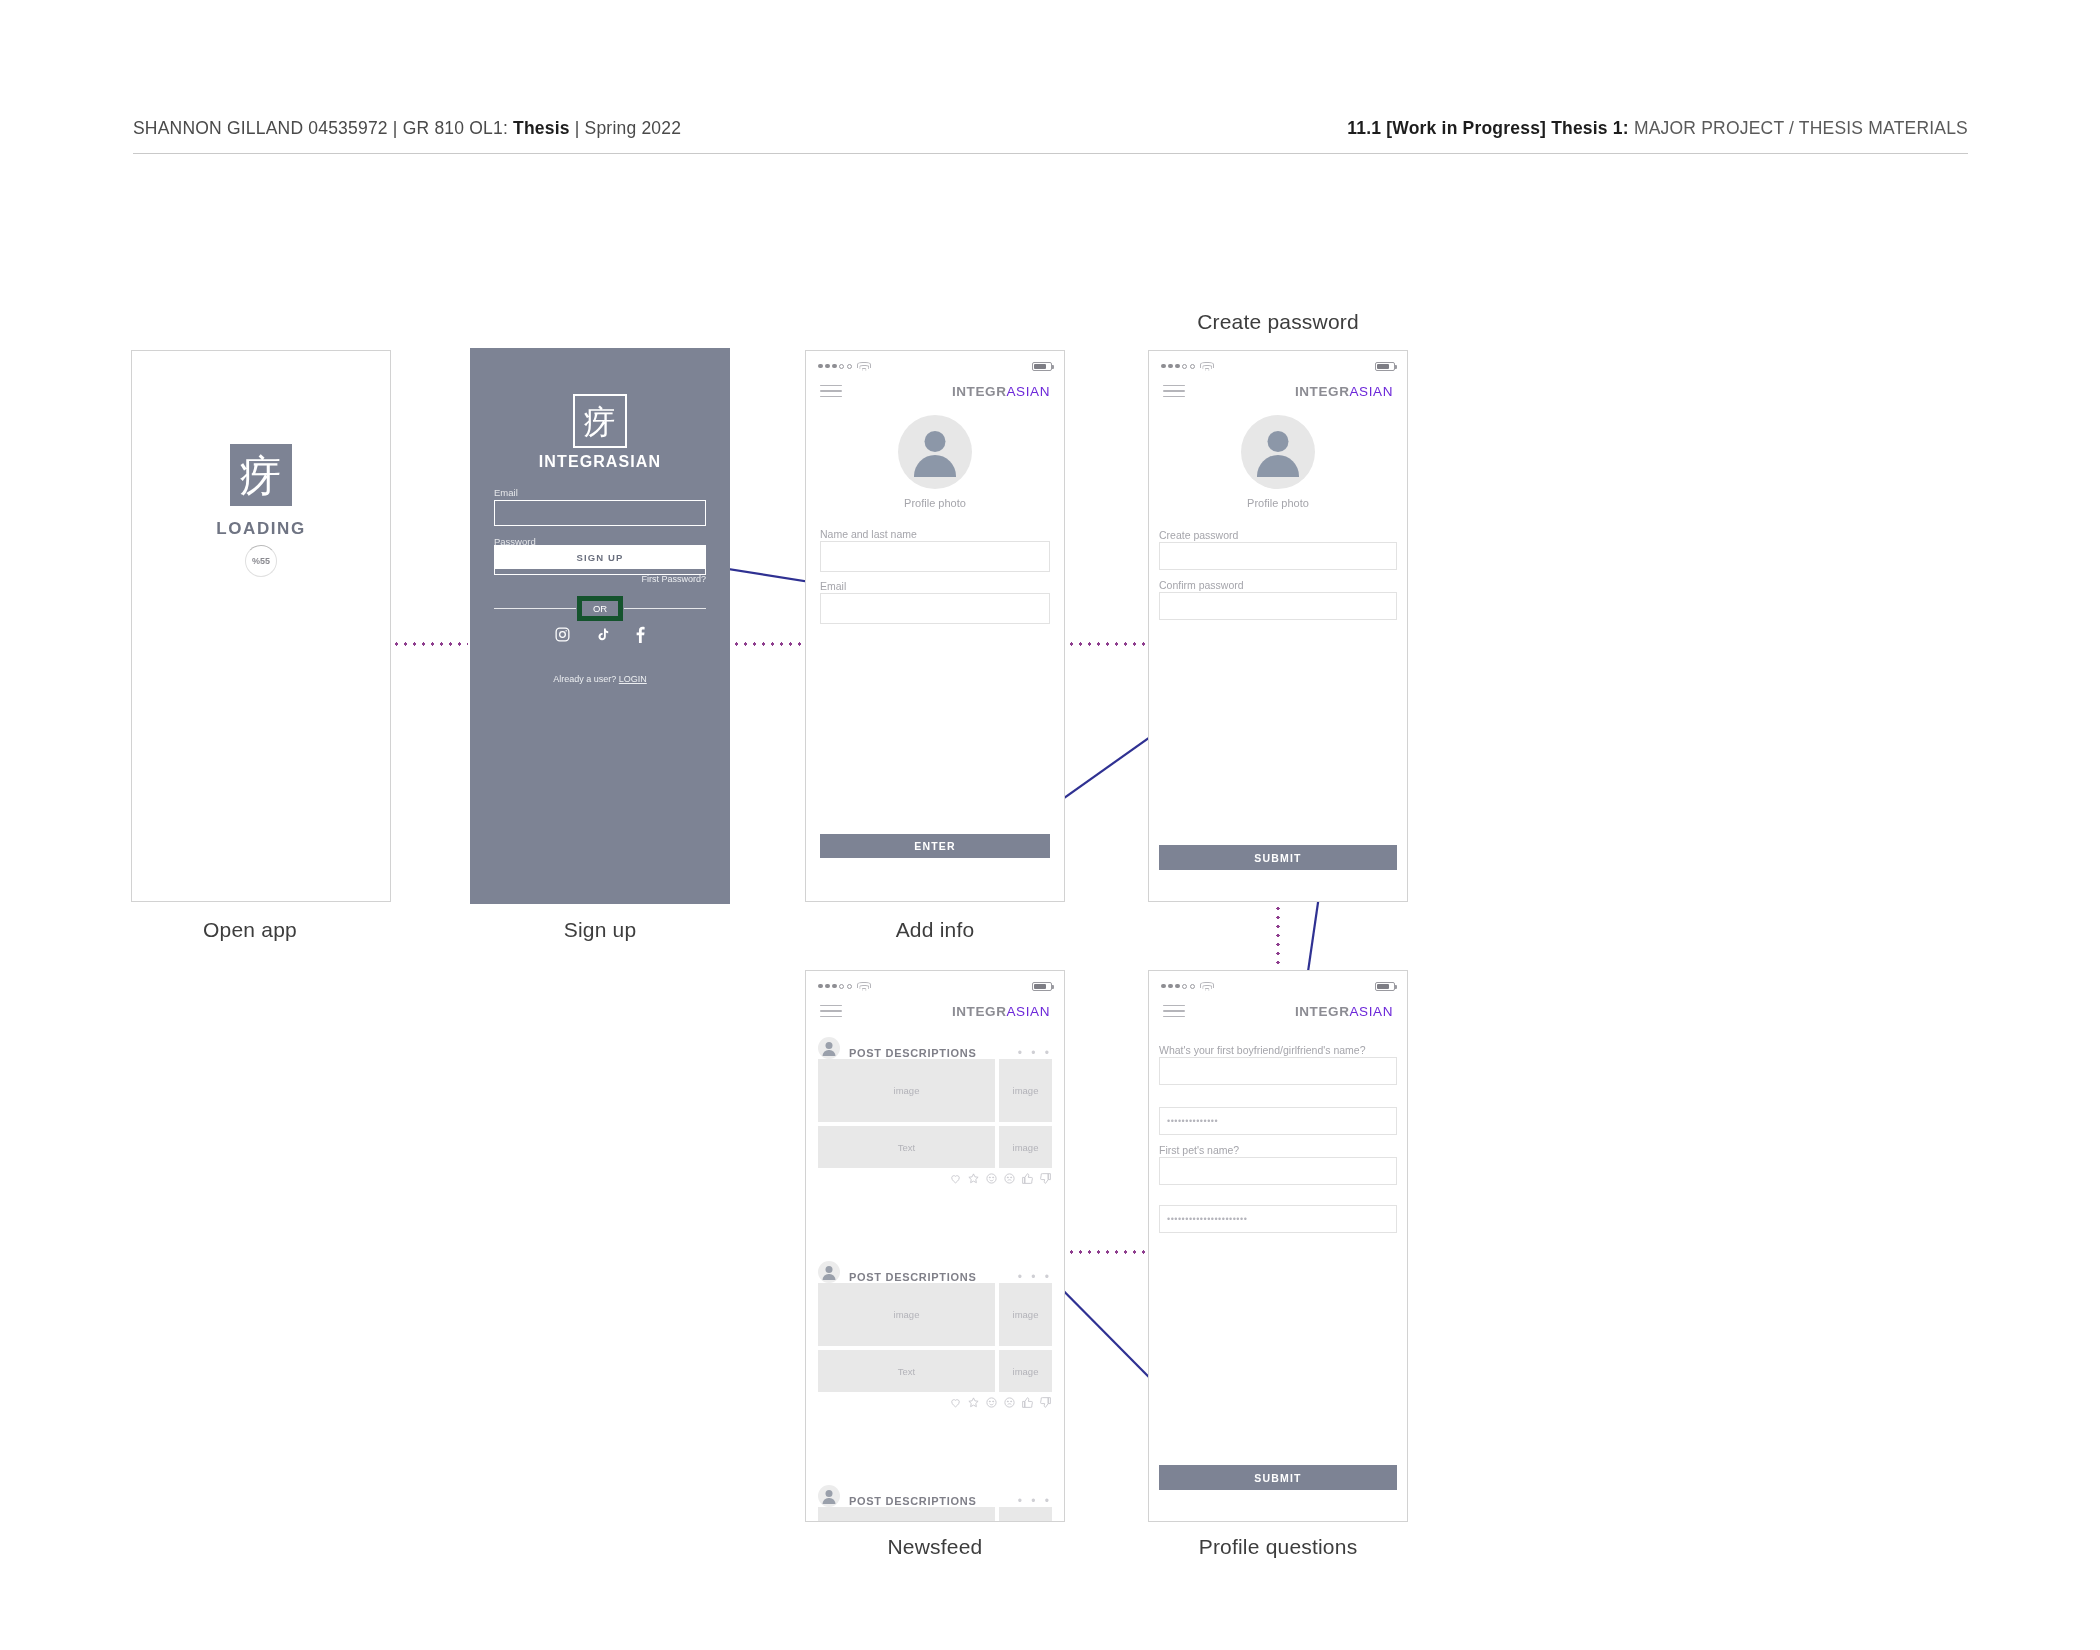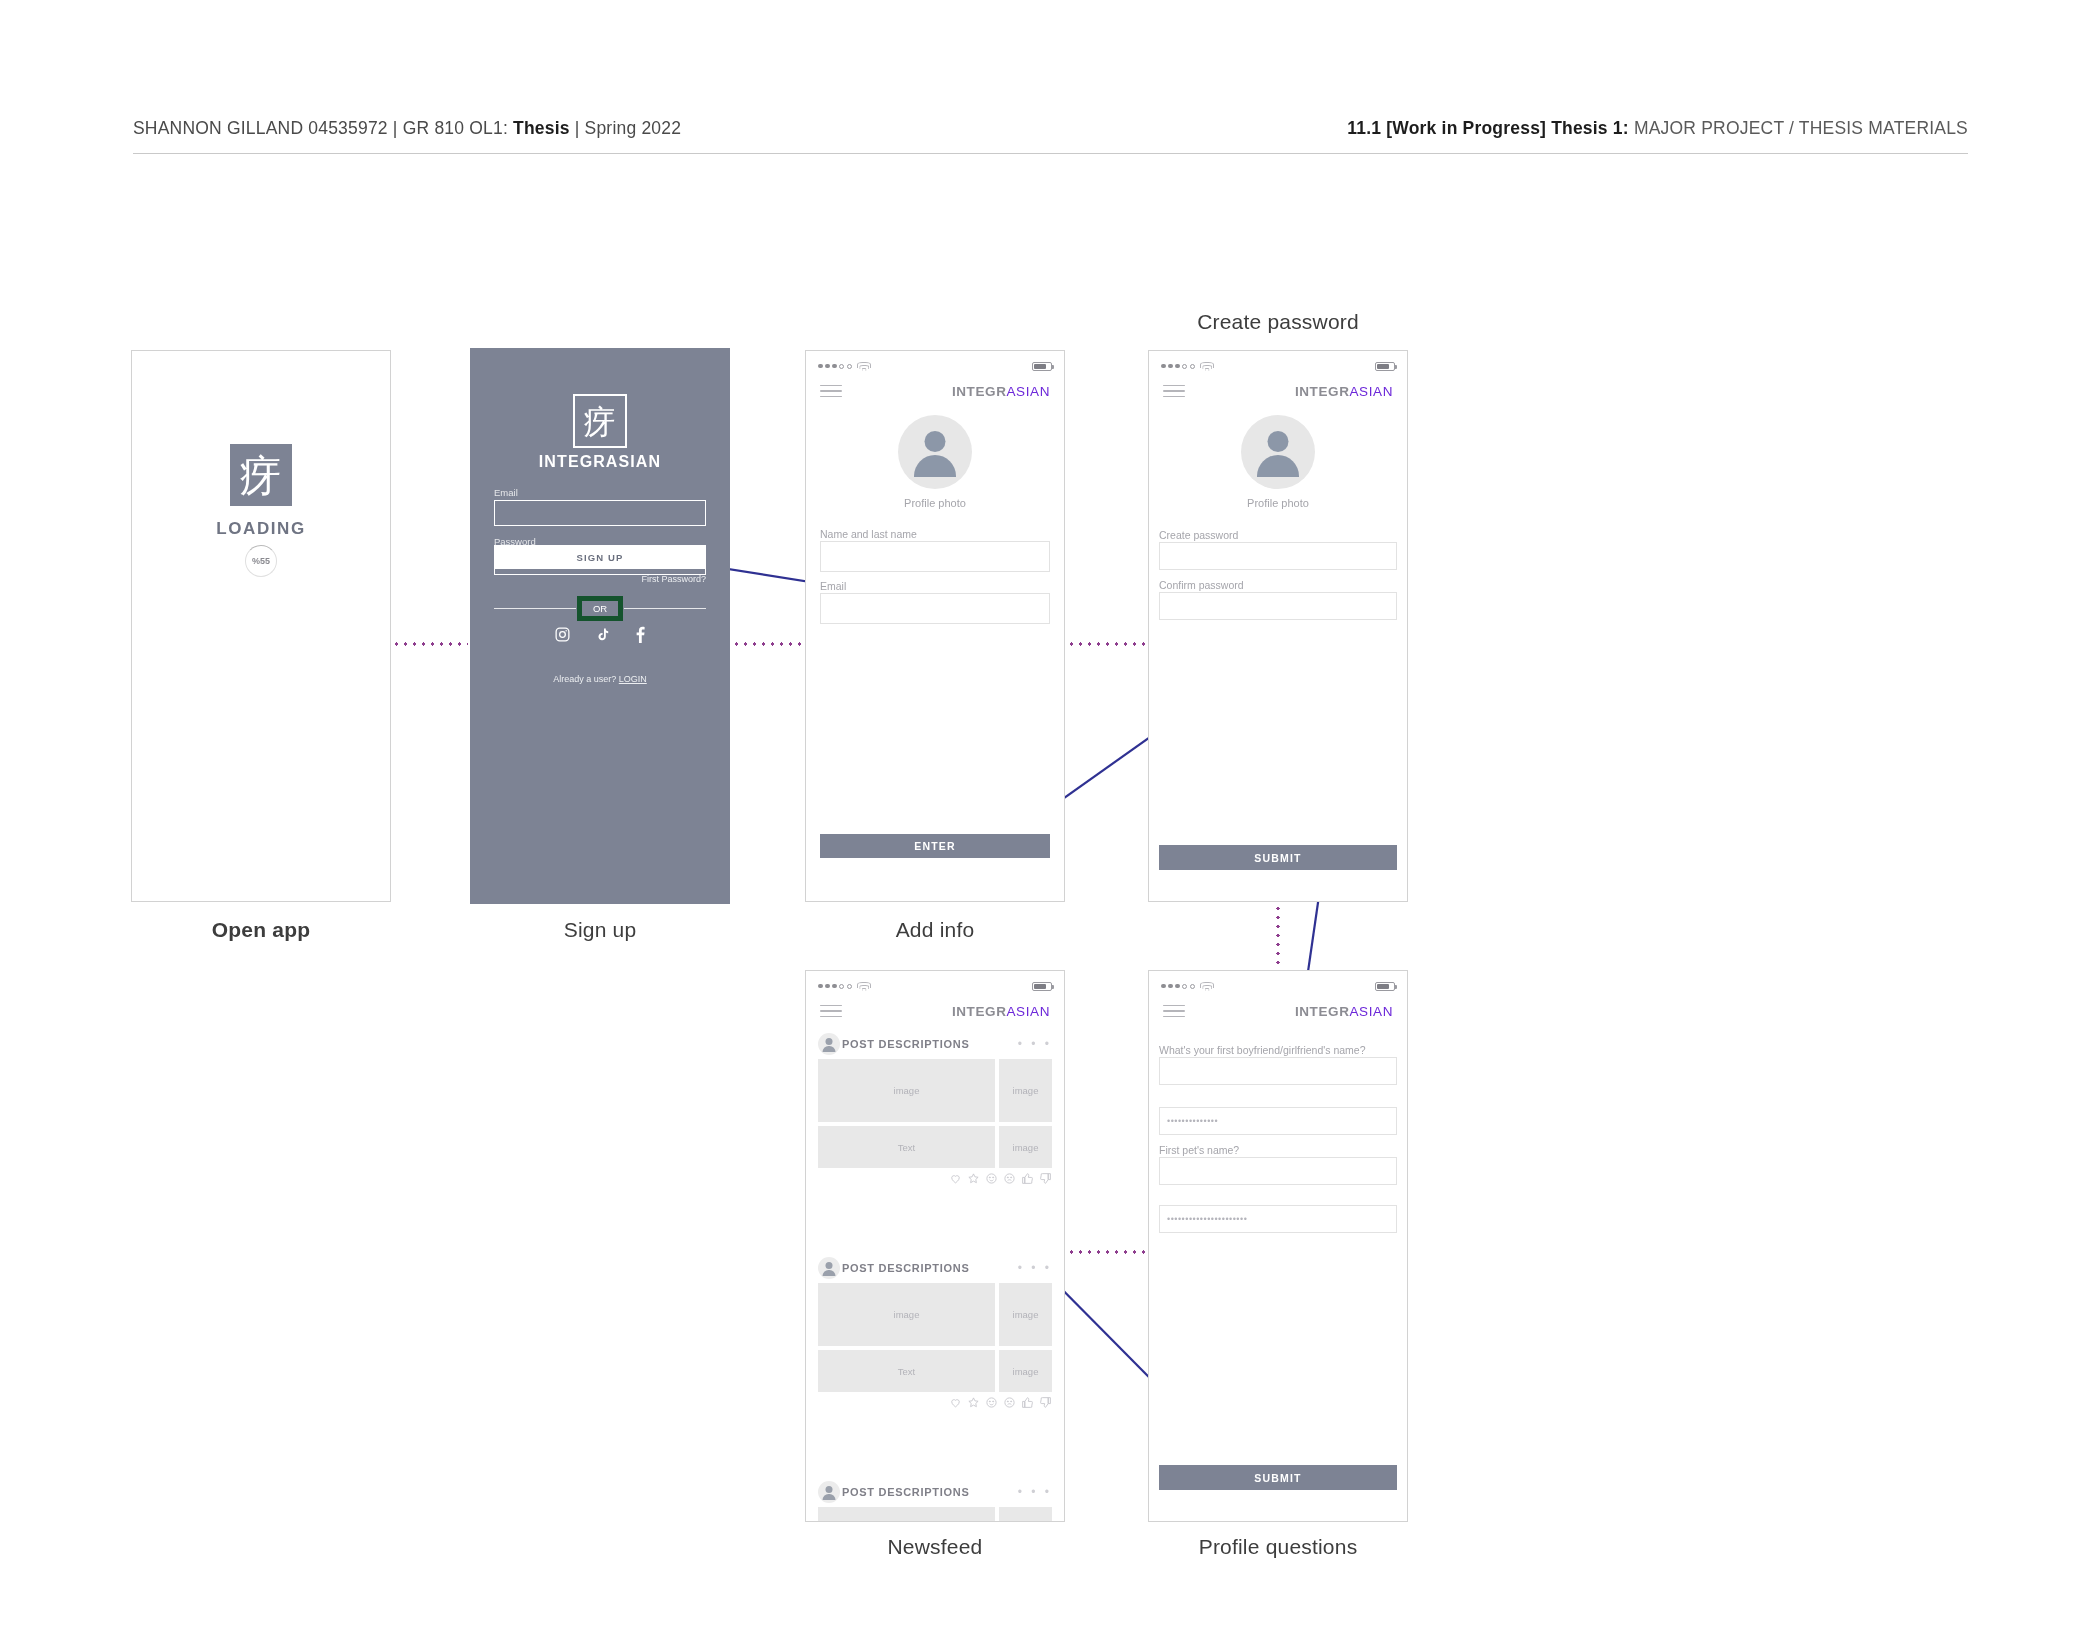--- a/index.html
+++ b/index.html
@@ -64,21 +64,21 @@
   .finput{position:absolute;border:1px solid #e2e2e2;background:#fff;box-sizing:border-box;}
   .finput .maskval{position:absolute;left:7px;top:50%;transform:translateY(-50%);font-size:9px;color:#b4b4bb;letter-spacing:.5px;}
   .fbtn{position:absolute;background:#7d8394;color:#fff;font-size:10.5px;font-weight:bold;letter-spacing:1.2px;display:flex;align-items:center;justify-content:center;box-sizing:border-box;}
 
   
   #s1{left:131px;top:350px;width:260px;height:552px;}
   #s1 .logo-sq{position:absolute;left:50%;top:93px;transform:translateX(-50%);width:62px;height:62px;background:#7d8394;display:flex;align-items:center;justify-content:center;}
   .glyph{color:#fff;font-size:43px;line-height:1;font-family:"DejaVu Sans", sans-serif;font-weight:300;}
   #s1 .loading-txt{position:absolute;left:0;right:0;top:168px;text-align:center;font-size:17px;font-weight:bold;letter-spacing:1.6px;color:#6f7483;}
   #s1 .pct{position:absolute;left:50%;top:194px;transform:translateX(-50%);width:30px;height:30px;border-radius:50%;border:1.5px solid #e0e0e0;border-top-color:#b9b9b9;display:flex;align-items:center;justify-content:center;font-size:9px;font-weight:bold;color:#8a8a90;}
-  #c1{left:131px;top:918px;width:260px;font-weight:bold;}
+  #c1{left:120px;top:918px;width:260px;}
 
   
   #s2{left:470px;top:348px;width:260px;height:556px;background:#7d8394;border:none;}
   #s2 .logo-box{position:absolute;left:50%;top:46px;transform:translateX(-50%);width:50px;height:50px;border:2px solid #fff;display:flex;align-items:center;justify-content:center;}
   #s2 .logo-box .glyph{font-size:33px;}
   #s2 .wordmark{position:absolute;left:0;right:0;top:105px;text-align:center;font-size:16px;font-weight:bold;color:#fff;letter-spacing:1.1px;}
   #s2 .lbl{position:absolute;left:24px;font-size:9.5px;color:#e6e7ea;}
   #s2 .inp{position:absolute;left:24px;width:212px;height:26px;border:1.4px solid #fff;background:transparent;box-sizing:border-box;}
   #s2 .signup{position:absolute;left:24px;top:197px;width:212px;height:24px;background:#fff;color:#6a6f7e;font-size:9.5px;font-weight:bold;letter-spacing:1.1px;display:flex;align-items:center;justify-content:center;}
   #s2 .forgot{position:absolute;right:24px;top:226px;font-size:9px;color:#eceef1;}
@@ -95,21 +95,21 @@
   #c3{left:805px;top:918px;width:260px;}
 
   
   #s4{left:1148px;top:350px;width:260px;height:552px;}
   #t4{left:1148px;top:310px;width:260px;}
 
   
   #s5{left:805px;top:970px;width:260px;height:552px;overflow:hidden;}
   #c5{left:805px;top:1535px;width:260px;}
   .post{position:absolute;left:0;right:0;}
-  .post-head{position:relative;height:30px;display:flex;align-items:center;padding:0 12px;box-sizing:border-box;gap:2px;}
+  .post-head{position:relative;height:30px;display:flex;align-items:flex-end;padding:0 12px;box-sizing:border-box;gap:9px;}
   .avatar-sm{width:22px;height:22px;border-radius:50%;background:#ececec;position:relative;flex:none;}
   .avatar-sm .h{position:absolute;left:50%;top:5px;transform:translateX(-50%);width:7px;height:7px;border-radius:50%;background:#9aa0ab;}
   .avatar-sm .b2{position:absolute;left:50%;top:13px;transform:translateX(-50%);width:13px;height:6px;border-radius:7px 7px 0 0;background:#9aa0ab;}
   .post-title{font-size:11px;font-weight:bold;letter-spacing:.7px;color:#7f7f88;}
   .post-more{margin-left:auto;letter-spacing:3px;color:#cfcfd4;font-size:12px;line-height:1;}
   .grid{position:relative;margin:0 12px;display:grid;grid-template-columns:1fr 53px;grid-template-rows:63px 42px;gap:4px;}
   .cell{background:#e8e8e8;display:flex;align-items:center;justify-content:center;font-size:9.5px;color:#b3b3b9;}
   .reacts{display:flex;justify-content:flex-end;gap:5px;padding:4px 12px 0 0;}
   .reacts svg{width:13px;height:13px;}
 

